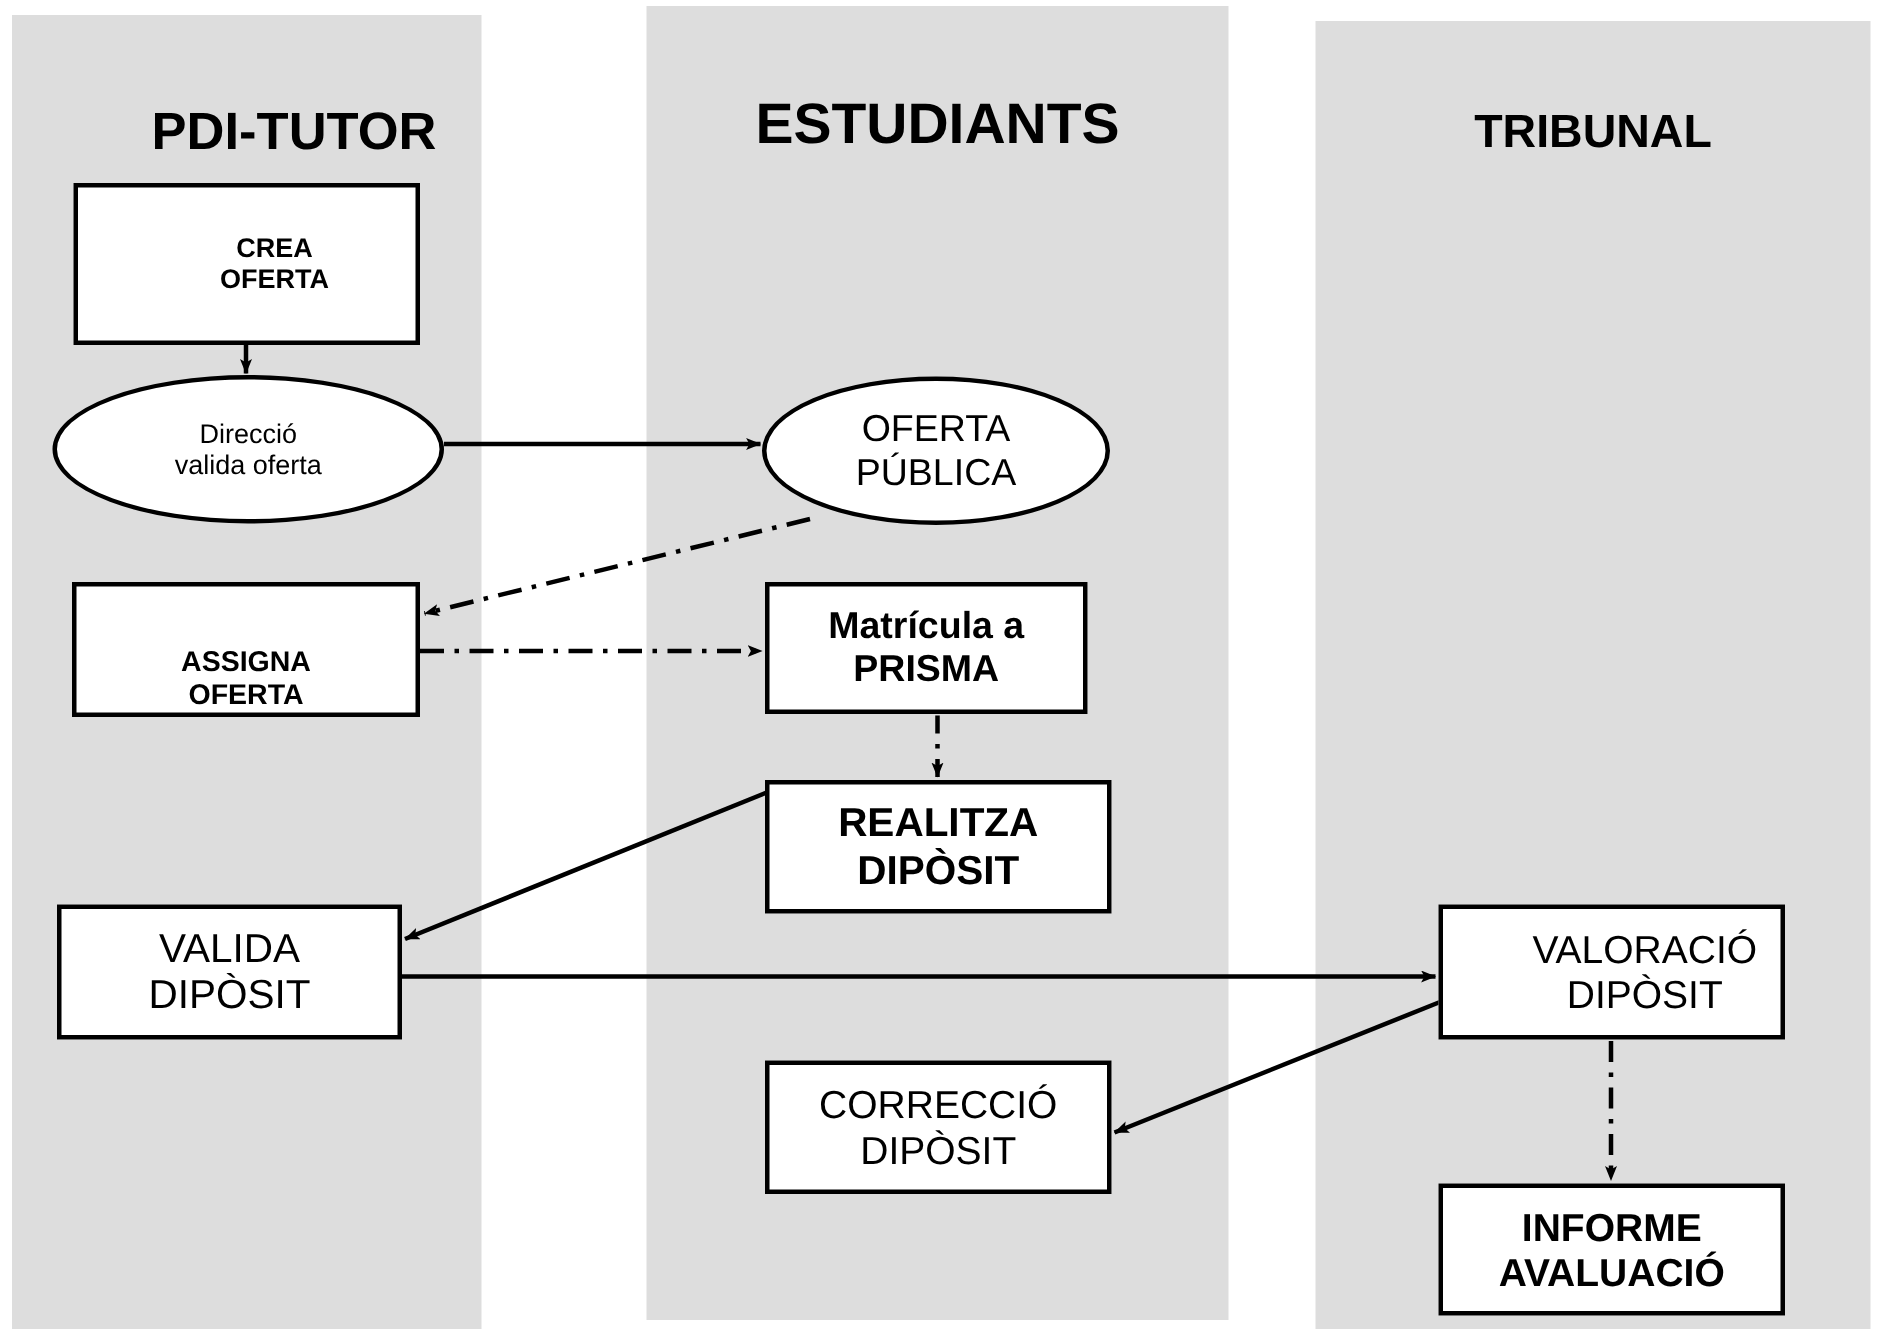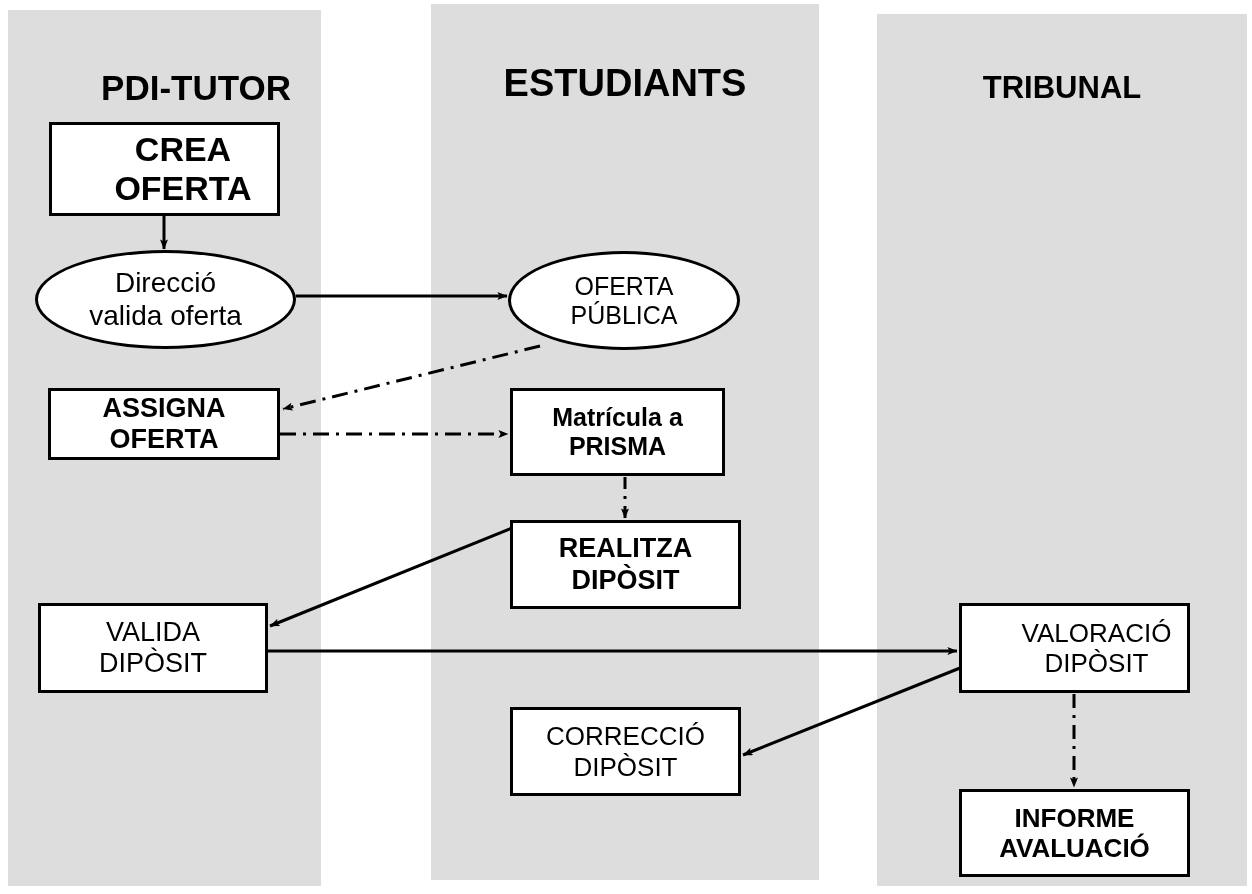--- a/index.html
+++ b/index.html
@@ -113,33 +113,33 @@
 
     <g>
       <line x1="960" y1="668" x2="743" y2="755" stroke="#000000" stroke-width="3" marker-end="url(#ah)"></line>
     </g>
 
     <g>
       <line x1="1074" y1="694" x2="1074" y2="787" stroke="#000000" stroke-width="3" stroke-dasharray="14 7 3 7" marker-end="url(#ah)"></line>
     </g>
   </svg>
 
-  <div class="node proc" style="left:49px; top:122px; width:231px; height:94px; font-size:34px;padding-left:37px;">
+  <div class="node proc" style="left:49px; top:122px; width:231px; height:108px; font-size:18px;padding-left:37px;">
     <span class="lbl bold"><span>CREA</span><br><span>OFERTA</span></span>
   </div>
 
-  <div class="node term" style="left:35px; top:250px; width:261px; height:99px; font-size:28px;">
+  <div class="node term" style="left:35px; top:250px; width:261px; height:99px; font-size:18px;">
     <span class="lbl reg"><span>Direcció</span><br><span>valida oferta</span></span>
   </div>
 
   <div class="node term" style="left:508px; top:251px; width:232px; height:99px; font-size:25px;">
     <span class="lbl reg"><span>OFERTA</span><br><span>PÚBLICA</span></span>
   </div>
 
-  <div class="node proc" style="left:48px; top:388px; width:232px; height:72px; font-size:27px;">
+  <div class="node proc" style="left:48px; top:388px; width:232px; height:90px; font-size:19px;align-items:flex-end;">
     <span class="lbl bold"><span>ASSIGNA</span><br><span>OFERTA</span></span>
   </div>
 
   <div class="node proc" style="left:510px; top:388px; width:215px; height:88px; font-size:25px;">
     <span class="lbl bold"><span>Matrícula a</span><br><span>PRISMA</span></span>
   </div>
 
   <div class="node proc" style="left:510px; top:520px; width:231px; height:89px; font-size:27px;">
     <span class="lbl bold"><span>REALITZA</span><br><span>DIPÒSIT</span></span>
   </div>

